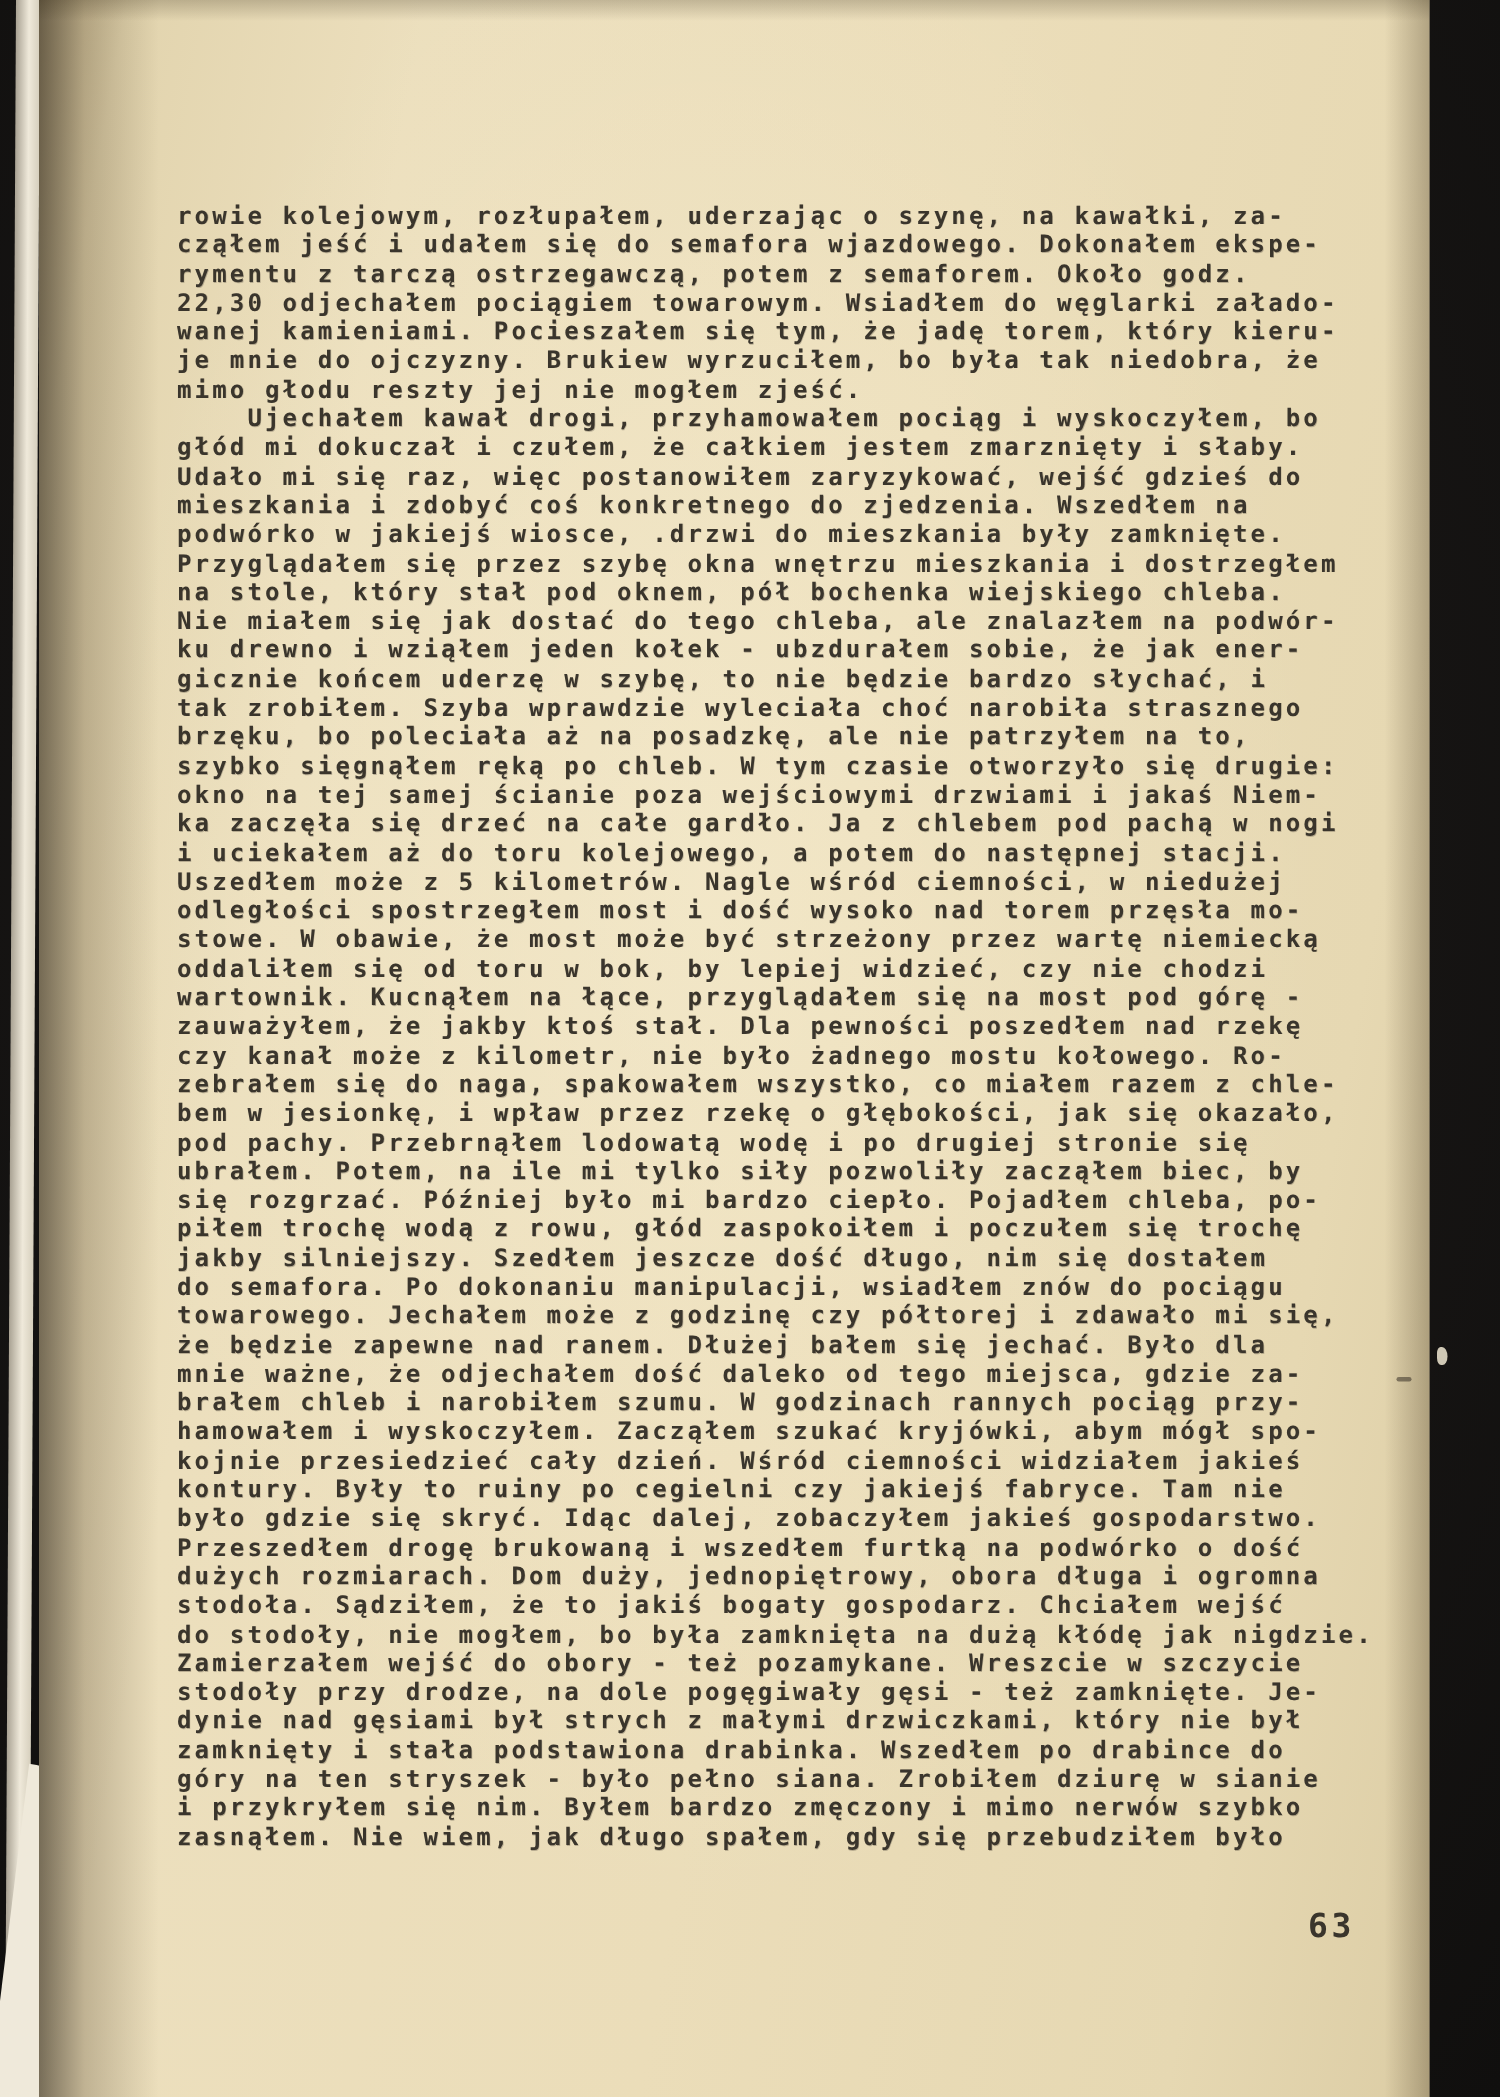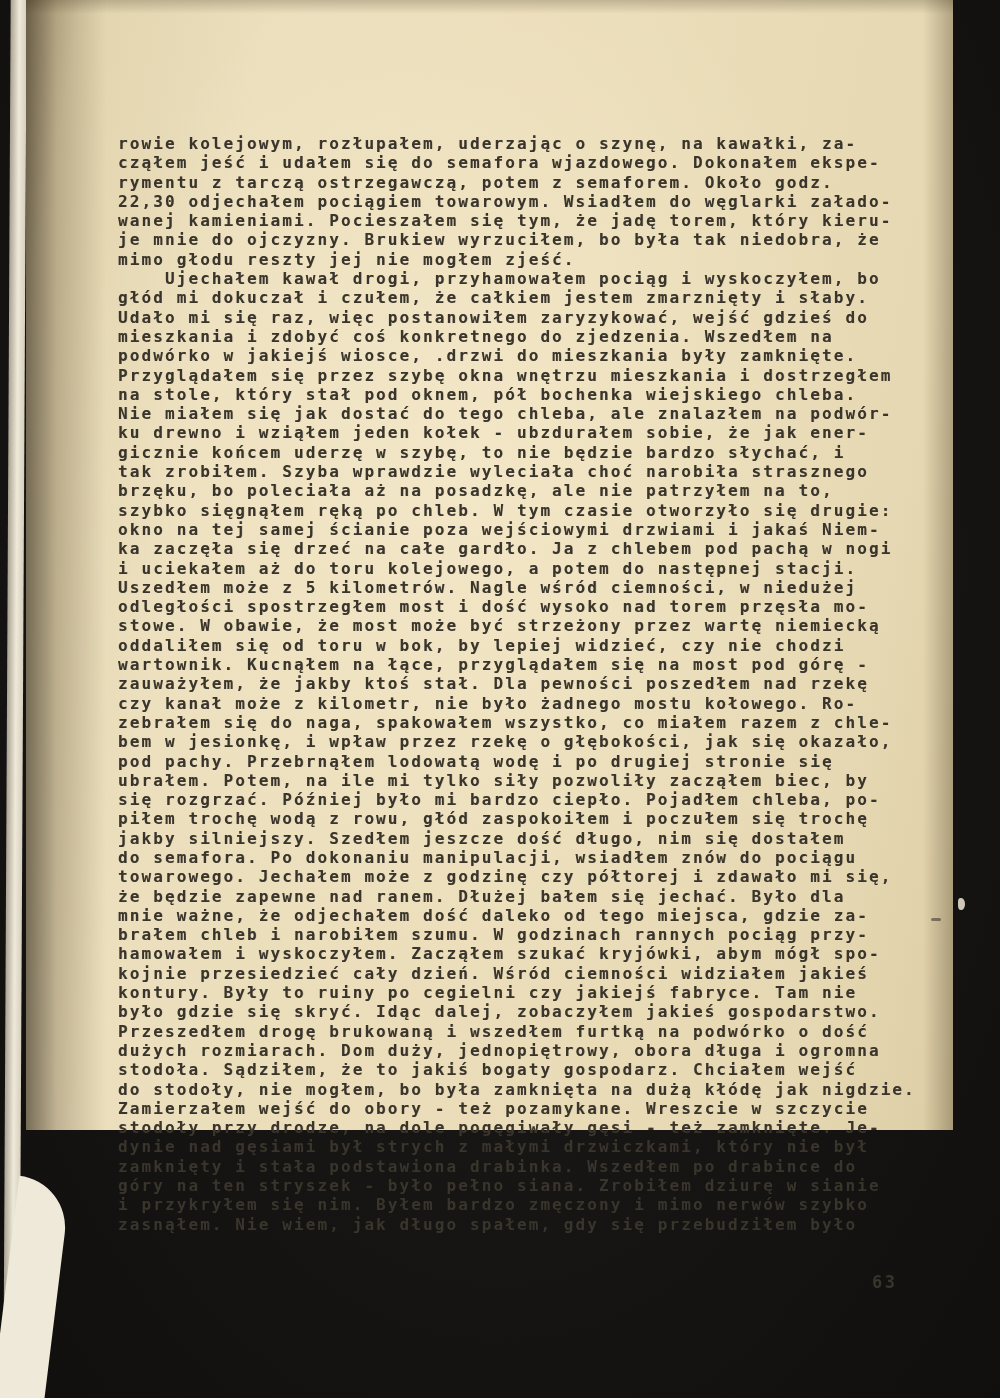--- a/index.html
+++ b/index.html
@@ -32,21 +32,21 @@
     height: 250px;
     background: #efe9da;
     transform: rotate(7deg);
     border-top-right-radius: 70px;
   }
   .page {
     position: absolute;
     left: 26px;
     top: 0;
     width: 927px;
-    height: 1130px;
+    height: 1398px;
     background:
       radial-gradient(ellipse at 48% 42%, rgba(255,248,224,0.35) 0%, rgba(255,248,224,0) 60%),
       linear-gradient(100deg, #cdbd97 0%, #e2d4ae 5%, #ecdfbd 22%, #ebddb9 55%, #e6d8b2 85%, #dccda5 100%);
   }
   .binding-shadow {
     position: absolute;
     left: 0;
     top: 0;
     bottom: 0;
     width: 80px;
@@ -80,21 +80,21 @@
     letter-spacing: 2.1px;
     line-height: 19.3px;
     color: var(--ink, #3a352c);
     text-shadow: 0.4px 0.4px 0 rgba(30,25,18,0.25);
   }
   .page-number {
     position: absolute;
     left: 846px;
     top: 1272px;
     font-family: "DejaVu Sans Mono", "Liberation Mono", monospace;
-    font-size: 17px;
+    font-size: 22px;
     font-weight: 700;
     letter-spacing: 2.5px;
     color: var(--ink, #3a352c);
   }
   .speck-light {
     position: absolute;
     left: 958px;
     top: 898px;
     width: 7px;
     height: 12px;

